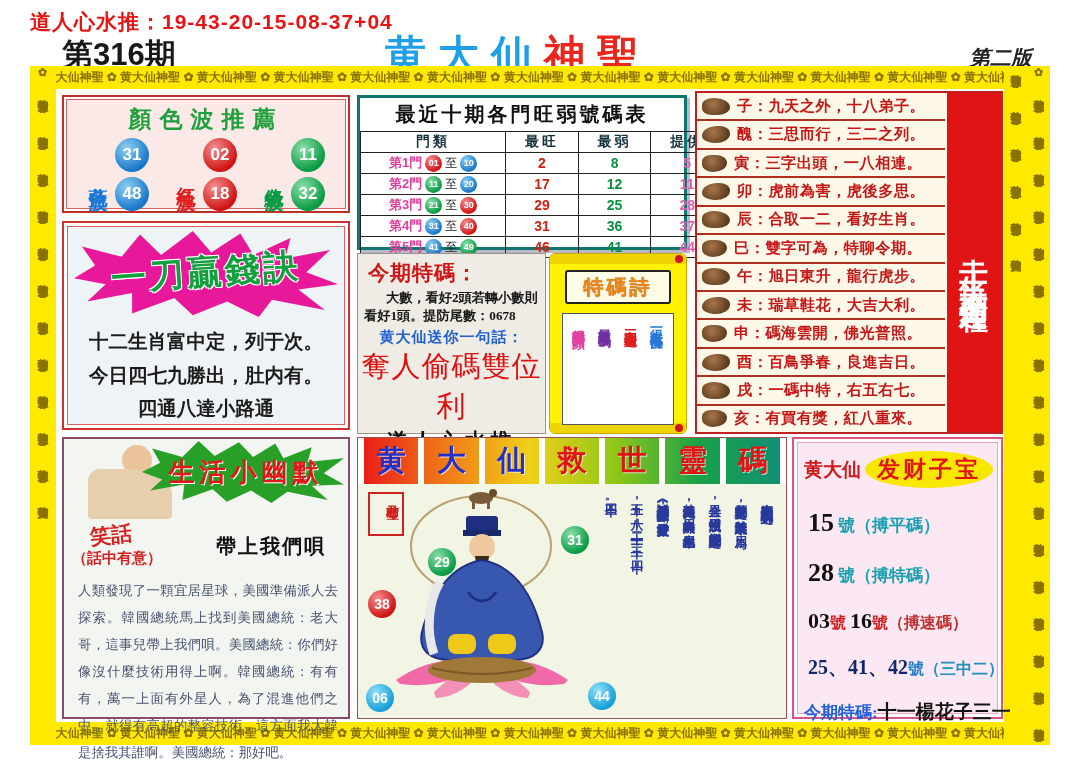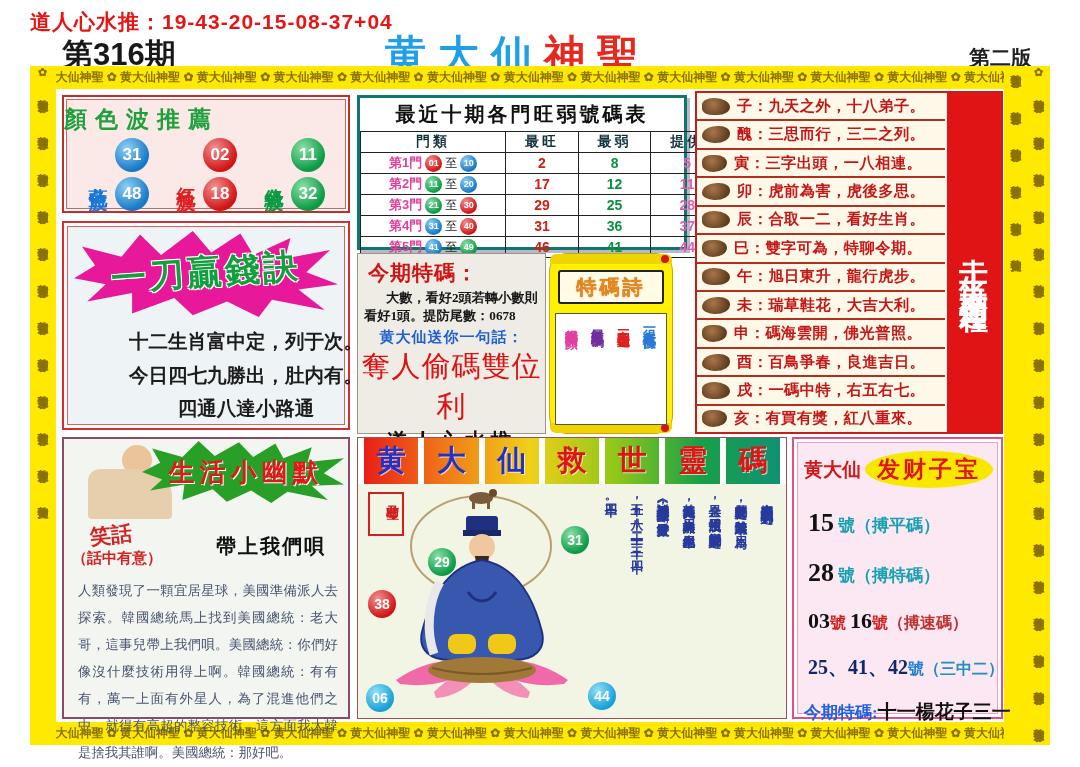--- a/index.html
+++ b/index.html
@@ -5,53 +5,53 @@
   html,body{margin:0;padding:0;}
   body{font-family:"Liberation Sans",sans-serif;background:#ffffff;}
   #page{position:relative;width:1080px;height:767px;background:#fff;overflow:hidden;}
 
   
   .prev-result{position:absolute;left:30px;top:8px;color:#e81414;font-size:21px;font-weight:bold;letter-spacing:1px;}
   .issue{position:absolute;left:62px;top:34px;color:#181818;font-size:31px;font-weight:bold;}
   .main-title{position:absolute;left:385px;top:28px;font-size:41px;font-weight:bold;letter-spacing:12px;font-family:"Liberation Serif",serif;}
   .main-title .t-blue{color:#1e9fe8;}
   .main-title .t-red{color:#e8281e;}
-  .edition{position:absolute;right:48px;top:44px;font-size:21px;font-weight:bold;color:#222;}
+  .edition{position:absolute;right:48px;top:44px;font-size:21px;font-weight:bold;color:#222;font-style:italic;}
 
   
   .bstrip{position:absolute;background:#ffe900;color:#8a7200;font-weight:bold;overflow:hidden;}
   .bstrip.h{font-size:12px;line-height:23px;white-space:nowrap;}
   .b-top{left:30px;top:66px;width:1020px;height:23px;}
   .b-bottom{left:30px;top:722px;width:1020px;height:23px;}
   .b-left{left:30px;top:66px;width:26px;height:679px;writing-mode:vertical-rl;text-orientation:upright;font-size:11px;line-height:26px;}
   .b-right{left:1004px;top:66px;width:46px;height:679px;writing-mode:vertical-rl;text-orientation:upright;font-size:11px;line-height:23px;}
 
   
   .box{position:absolute;box-sizing:border-box;}
 
   
   .color-wave{left:62px;top:95px;width:288px;height:118px;background:#fbe9e7;border:2px solid #c03028;box-shadow:inset 0 0 0 2px #fff,inset 0 0 0 3px #d86060;}
-  .cw-title{margin-top:7px;text-align:left;color:#1fa03c;font-size:23px;font-weight:bold;letter-spacing:8px;font-family:"Liberation Serif",serif;}
+  .cw-title{margin-top:7px;text-align:center;color:#1fa03c;font-size:23px;font-weight:bold;letter-spacing:8px;font-family:"Liberation Serif",serif;}
   .cw-groups{display:flex;justify-content:space-around;margin-top:3px;padding:0 10px;}
   .cw-group{display:flex;align-items:center;gap:6px;}
   .cw-label{writing-mode:vertical-rl;text-orientation:upright;font-size:19px;font-weight:bold;line-height:22px;letter-spacing:2px;}
   .cw-balls{display:flex;flex-direction:column;gap:5px;}
   .ball{border-radius:50%;display:flex;align-items:center;justify-content:center;color:#fff;font-weight:bold;}
   .ball.b34{width:34px;height:34px;font-size:17px;}
   .ball-blue{background:radial-gradient(circle at 35% 30%,#8ed0f4,#1878c8 70%);}
   .ball-red{background:radial-gradient(circle at 35% 30%,#f49090,#d01414 70%);}
   .ball-green{background:radial-gradient(circle at 35% 30%,#8ae0a8,#0a9a44 70%);}
   .lbl-blue{color:#1878d8;} .lbl-red{color:#e02020;} .lbl-green{color:#0a9a44;}
 
   
   .win-box{left:62px;top:221px;width:288px;height:209px;background:#eef4f6;border:2px solid #d03030;box-shadow:inset 0 0 0 3px #fff,inset 0 0 0 4px #e06060;}
   .starburst{position:absolute;left:10px;top:8px;width:264px;height:86px;background:#e8189a;
     clip-path:polygon(0% 55%,8% 40%,3% 18%,18% 30%,25% 4%,33% 28%,45% 0%,52% 25%,63% 3%,68% 28%,82% 8%,80% 32%,97% 22%,88% 48%,100% 62%,85% 68%,95% 92%,75% 80%,70% 100%,58% 82%,45% 98%,38% 78%,22% 96%,22% 72%,5% 82%,12% 62%);}
   .win-title{position:absolute;left:0;top:26px;width:100%;text-align:center;color:#12a03c;font-size:35px;font-weight:bold;letter-spacing:3px;transform:rotate(-4deg);font-family:"Liberation Serif",serif;text-shadow:1px 1px 0 #fff,-1px -1px 0 #fff,1px -1px 0 #fff,-1px 1px 0 #fff;}
-  .win-lines{position:absolute;left:0;top:102px;width:100%;text-align:center;font-family:"Liberation Serif",serif;font-size:19.5px;color:#1c1c1c;font-weight:bold;line-height:1.72;padding-left:40px;}
+  .win-lines{position:absolute;left:0;top:102px;width:100%;text-align:center;font-family:"Liberation Serif",serif;font-size:19.5px;color:#1c1c1c;font-weight:bold;line-height:1.72;}
 
   
   .humor-box{left:62px;top:437px;width:288px;height:282px;background:#f2f5f0;border:2px solid #8a4a6a;}
   .humor-illu{position:absolute;left:6px;top:4px;width:110px;height:78px;data:none;}
   .humor-illu .h-head{position:absolute;left:52px;top:2px;width:30px;height:30px;border-radius:50%;background:#ecc49c;}
   .humor-illu .h-body{position:absolute;left:18px;top:26px;width:84px;height:50px;border-radius:12px 50% 4px 4px;background:#e7ceac;}
   .humor-star{position:absolute;left:78px;top:2px;width:202px;height:62px;background:#28a028;
     clip-path:polygon(0% 50%,9% 35%,5% 12%,20% 26%,28% 0%,36% 24%,48% 2%,55% 26%,66% 4%,70% 28%,84% 10%,82% 34%,100% 28%,90% 52%,100% 70%,84% 72%,92% 95%,72% 82%,64% 100%,54% 80%,42% 98%,35% 78%,20% 95%,21% 70%,4% 80%,10% 62%);}
   .humor-title{position:absolute;left:84px;top:16px;width:196px;text-align:center;color:#e01818;font-size:26px;font-weight:bold;letter-spacing:5px;font-family:"Liberation Serif",serif;text-shadow:1px 1px 0 #fff;}
   .humor-logo{position:absolute;left:26px;top:82px;color:#d42222;font-size:21px;font-weight:bold;font-family:"Liberation Serif",serif;transform:rotate(-6deg);}
@@ -80,21 +80,21 @@
   .spec-l2{margin-left:6px;font-size:13.2px;font-weight:bold;color:#151515;}
   .spec-quote-label{color:#2060d0;font-size:15px;font-weight:bold;text-align:center;margin-top:3px;letter-spacing:1px;}
   .spec-quote-red{color:#e01010;font-size:29px;font-weight:normal;text-align:center;letter-spacing:1px;}
   .spec-quote-black{color:#111;font-size:21px;font-weight:bold;text-align:center;letter-spacing:5px;}
   .spec-divider{border-top:2px solid #c05050;margin:3px 8px 6px;}
   .spec-balls{display:flex;justify-content:center;gap:8px;}
   .navy-ball{width:33px;height:33px;border-radius:50%;background:radial-gradient(circle at 35% 25%,#5050c0,#16167e 70%);display:flex;align-items:center;justify-content:center;}
   .navy-ball span{display:flex;align-items:center;justify-content:center;width:25px;height:17px;border-radius:50%;background:#fff;color:#111;font-size:13px;font-weight:bold;}
 
   
-  .scroll-box{left:549px;top:253px;width:124px;height:181px;background:#fff100;border:1px solid #c8a800;border-radius:18px;}
+  .scroll-box{left:549px;top:253px;width:138px;height:181px;background:#fff100;border:1px solid #c8a800;border-radius:6px;}
   .scroll-bar{position:absolute;left:0;width:100%;height:10px;background:#eed400;}
   .scroll-bar.top{top:0;border-radius:6px 6px 0 0;}
   .scroll-bar.bot{bottom:0;border-radius:0 0 6px 6px;}
   .scroll-dot{position:absolute;right:3px;width:8px;height:8px;border-radius:50%;background:#d01818;}
   .scroll-dot.d1{top:1px;} .scroll-dot.d2{bottom:1px;}
   .poem-title{position:relative;margin:16px auto 0;width:102px;height:30px;background:#fffbe4;border:2px solid #222;border-radius:3px;display:flex;align-items:center;justify-content:center;color:#f08818;font-size:20px;font-weight:bold;letter-spacing:3px;font-family:"Liberation Serif",serif;text-shadow:0 0 1px #7a4000;}
   .poem-verse{position:relative;margin:9px auto 0;width:112px;height:112px;background:#fff;border:1px solid #555;writing-mode:vertical-rl;text-orientation:upright;font-family:"Liberation Serif",serif;font-size:13px;font-weight:bold;padding:5px 4px;box-sizing:border-box;line-height:26px;}
   .poem-verse p{margin:0;letter-spacing:1px;}
   .pv1{color:#2878d8;} .pv2{color:#e02020;} .pv3{color:#7030a0;} .pv4{color:#e040a0;}
 

